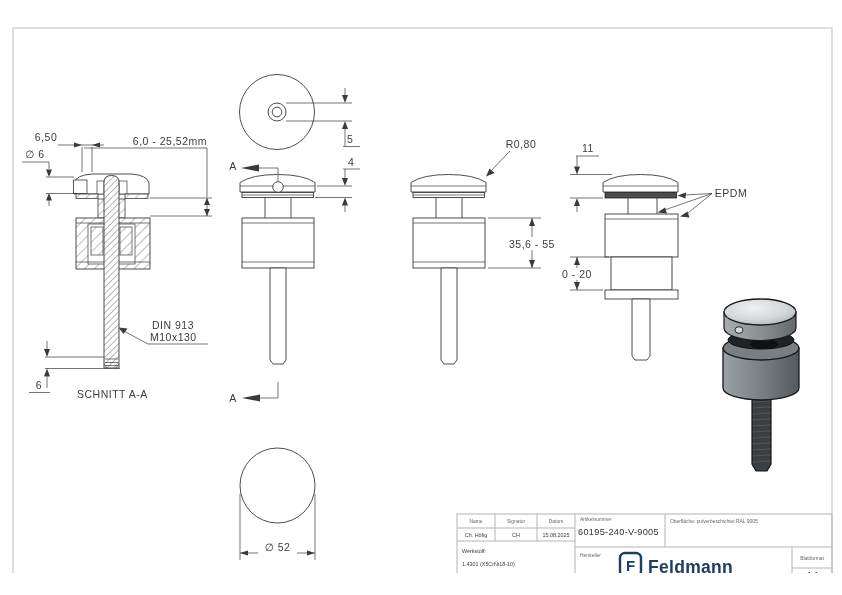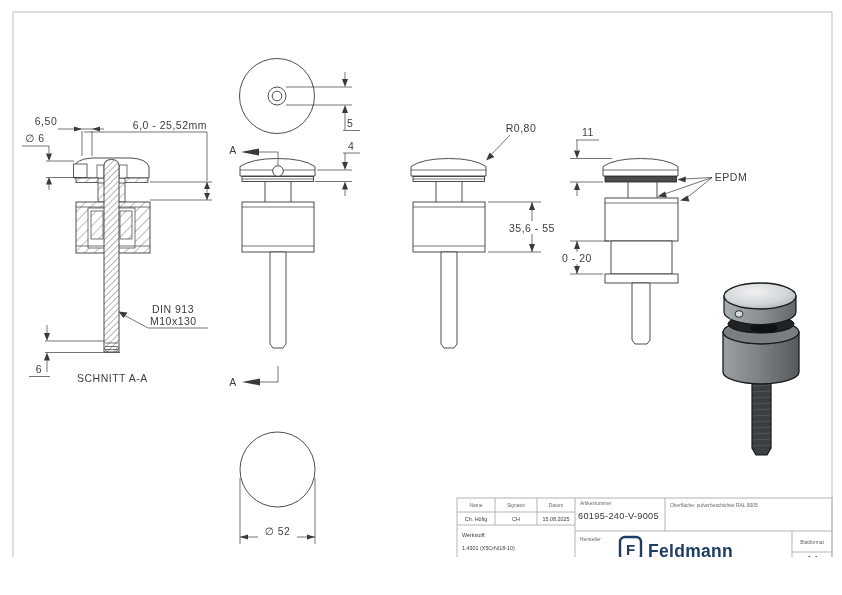--- a/index.html
+++ b/index.html
@@ -1,20 +1,20 @@
 <!DOCTYPE html>
 <html style="--line: #3a3a3a; --text: #3c3c3c; --frame: #c9c9c9; --tline: #b4b4b4; --logo: #1e3c64;"><head>
 <meta charset="utf-8">
 <style>
   :root{
     --line:#3a3a3a; --text:#3c3c3c; --frame:#c9c9c9; --tline:#b4b4b4; --logo:#1e3c64;
   }
   html,body{margin:0;padding:0;background:#fff;}
   #sheet{position:relative;width:842px;height:557px;background:#ffffff;overflow:hidden;
-         font-family:"Liberation Sans",sans-serif;}
+         font-family:"Liberation Sans",sans-serif;margin-top:16px;}
   svg{position:absolute;left:0;top:0;}
   .ln{stroke:var(--line);stroke-width:0.9;fill:none;}
   .thin{stroke:var(--line);stroke-width:0.7;fill:none;}
   .wfill{fill:#fff;}
   .arr{fill:var(--line);stroke:none;}
   .dim{font-family:"Liberation Sans",sans-serif;font-size:10.5px;fill:var(--text);letter-spacing:0.5px;}
   .tbl{stroke:var(--tline);stroke-width:1;fill:none;}
   .tb-small{font-family:"Liberation Sans",sans-serif;font-size:4.9px;fill:#666;}
   .tb-val{font-family:"Liberation Sans",sans-serif;font-size:5.4px;fill:#3c3c3c;}
   .tb-art{font-family:"Liberation Sans",sans-serif;font-size:9.2px;fill:#333;letter-spacing:0.3px;}

